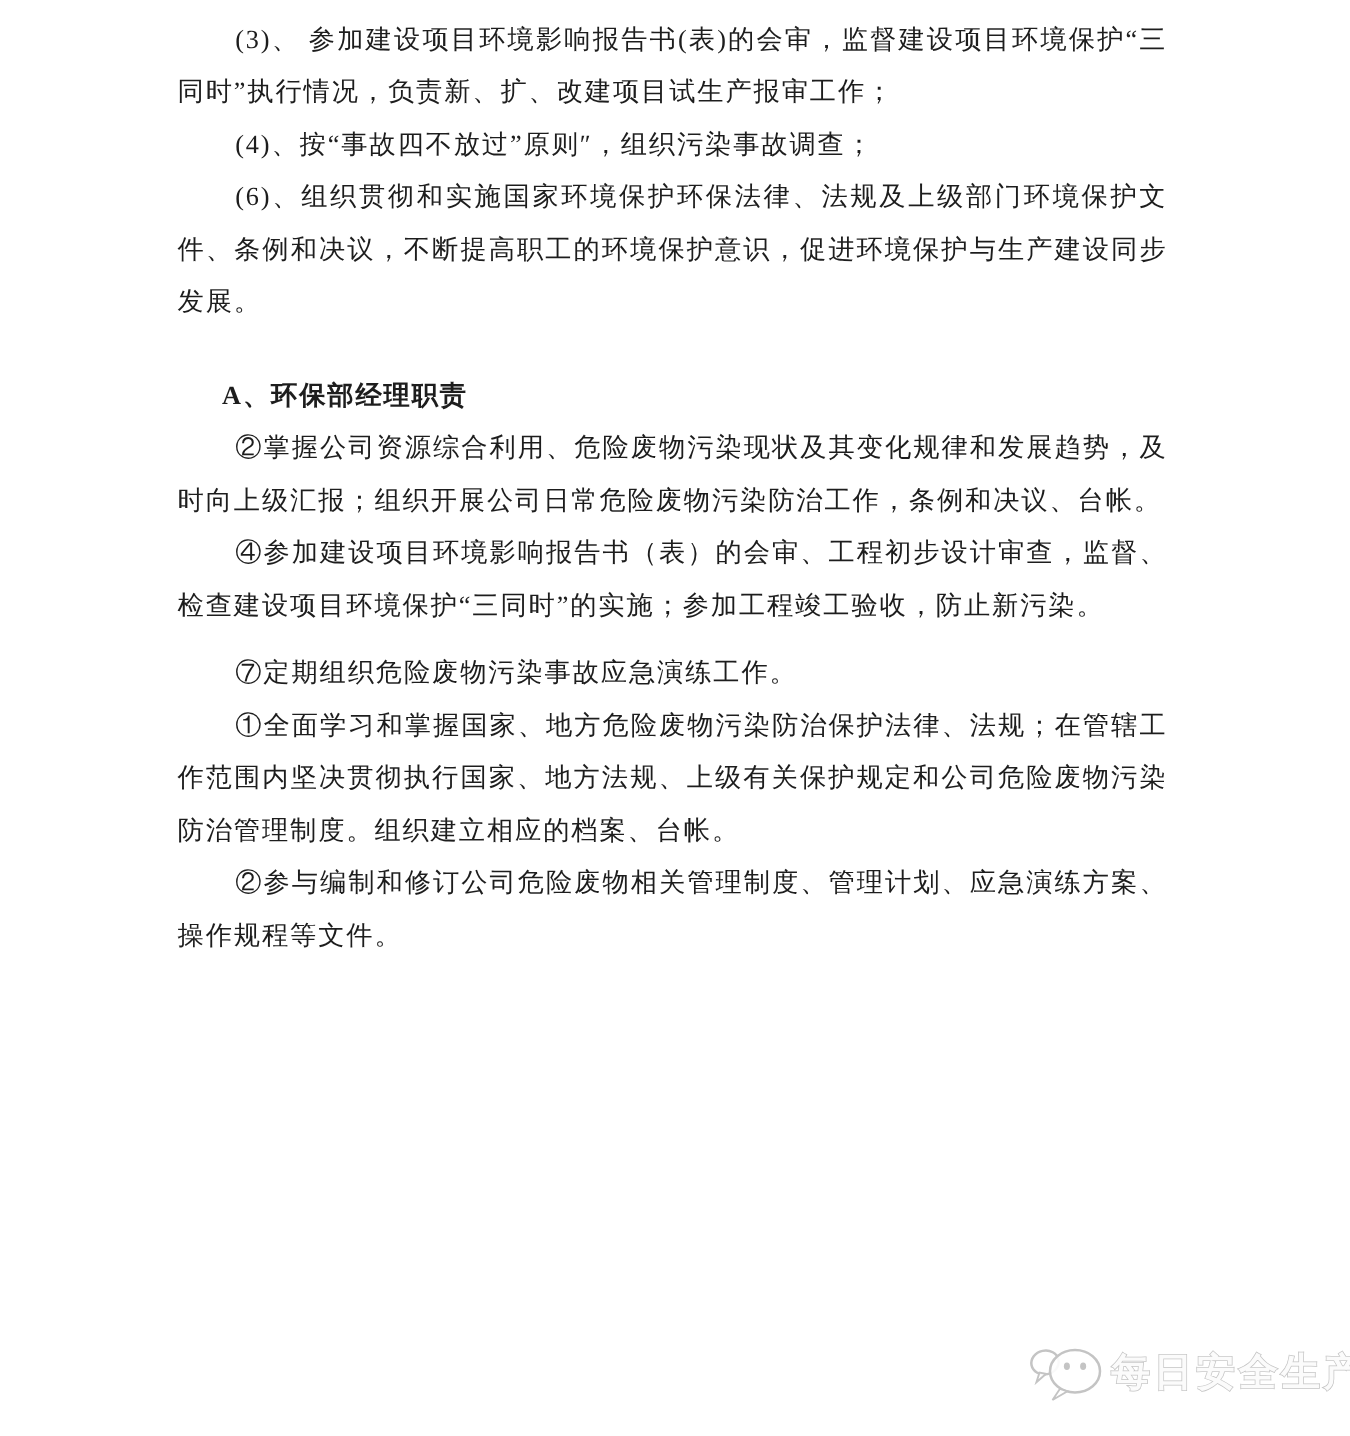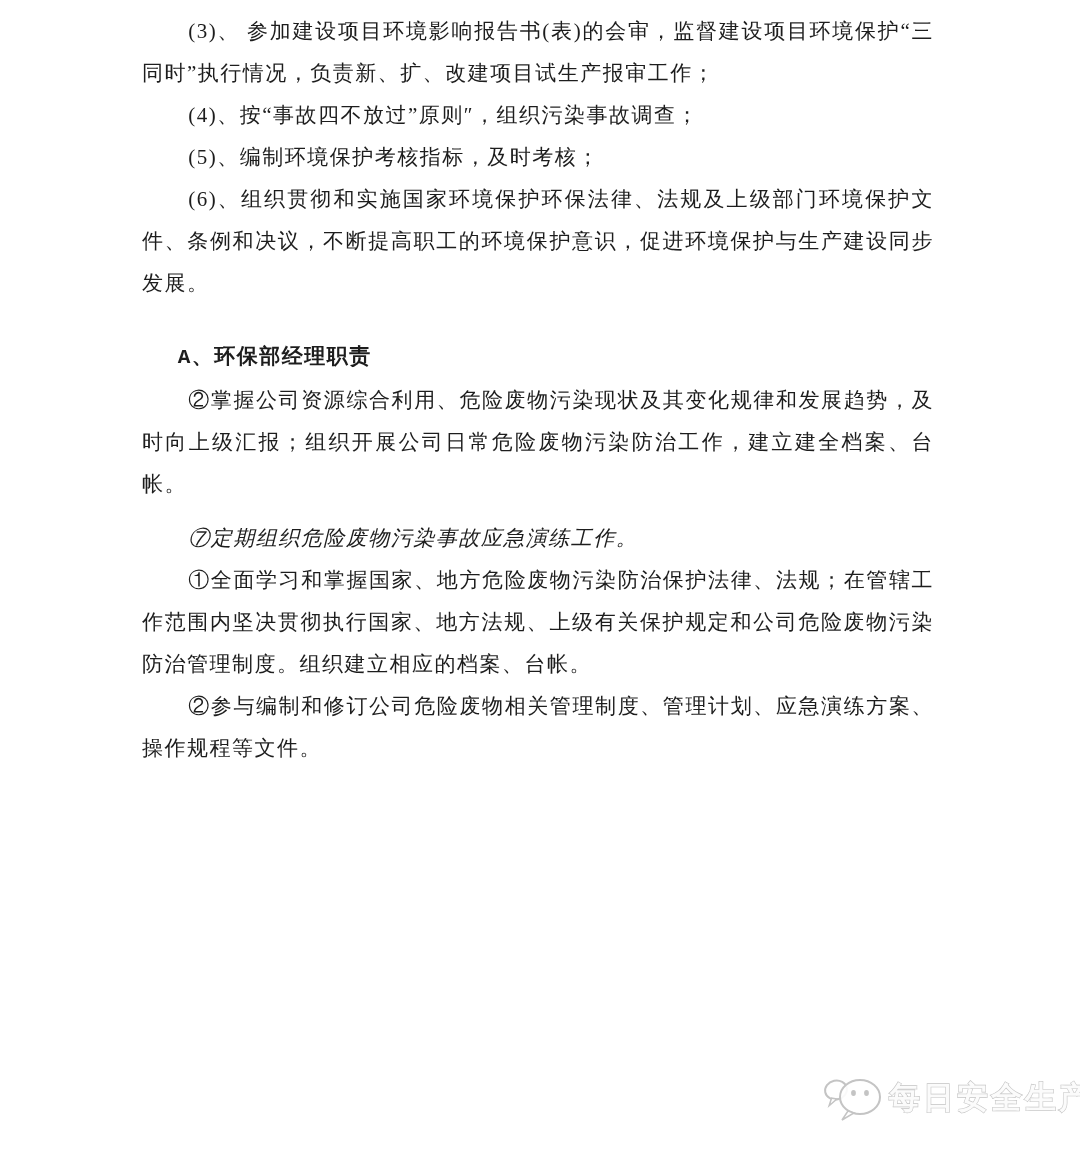--- a/index.html
+++ b/index.html
@@ -27,22 +27,22 @@
     text-justify: inter-ideograph;
   }
   .doc p {
     margin: 0;
     text-indent: 2.2em;
   }
   .doc p.heading {
     font-weight: 700;
     text-indent: 1.7em;
   }
-  .doc p.gap-large { margin-top: 33px; font-family: Liberation Mono, monospace; }
-  .doc p.gap-small { margin-top: 12px; font-style: italic; }
+  .doc p.gap-large { margin-top: 33px; }
+  .doc p.gap-small { margin-top: 12px; }
 
   .watermark {
     position: absolute;
     left: 822px; top: 1072px;
     display: flex;
     align-items: center;
     gap: 5px;
     z-index: 5;
     pointer-events: none;
   }
@@ -59,24 +59,24 @@
   .wm-icon { display: block; }
 </style>
 </head>
 <body>
 
 <div class="page">
 
   <div class="doc">
       <p class="body">(3)、 参加建设项目环境影响报告书(表)的会审，监督建设项目环境保护“三同时”执行情况，负责新、扩、改建项目试生产报审工作；</p>
       <p class="body">(4)、按“事故四不放过”原则″，组织污染事故调查；</p>
-      <p class="body">(5)、编制环境保护考核指标，及时考核；</p>
       <p class="body">(6)、组织贯彻和实施国家环境保护环保法律、法规及上级部门环境保护文件、条例和决议，不断提高职工的环境保护意识，促进环境保护与生产建设同步发展。</p>
       <p class="heading gap-large">A、环保部经理职责</p>
-      <p class="body">②掌握公司资源综合利用、危险废物污染现状及其变化规律和发展趋势，及时向上级汇报；组织开展公司日常危险废物污染防治工作，建立建全档案、台帐。</p>
+      <p class="body">②掌握公司资源综合利用、危险废物污染现状及其变化规律和发展趋势，及时向上级汇报；组织开展公司日常危险废物污染防治工作，条例和决议、台帐。</p>
+      <p class="body">④参加建设项目环境影响报告书（表）的会审、工程初步设计审查，监督、检查建设项目环境保护“三同时”的实施；参加工程竣工验收，防止新污染。</p>
       <p class="body gap-small">⑦定期组织危险废物污染事故应急演练工作。</p>
       <p class="body">①全面学习和掌握国家、地方危险废物污染防治保护法律、法规；在管辖工作范围内坚决贯彻执行国家、地方法规、上级有关保护规定和公司危险废物污染防治管理制度。组织建立相应的档案、台帐。</p>
       <p class="body">②参与编制和修订公司危险废物相关管理制度、管理计划、应急演练方案、操作规程等文件。</p>
     </div>
 
   <div class="watermark">
     <svg class="wm-icon" width="62" height="52" viewBox="0 0 62 52" aria-hidden="true">
 
       <g transform="rotate(-12 14 18)">
         <ellipse cx="14" cy="18" rx="11" ry="9.5" fill="rgba(255,255,255,0.9)" stroke="#c4c4c4" stroke-width="2"></ellipse>

